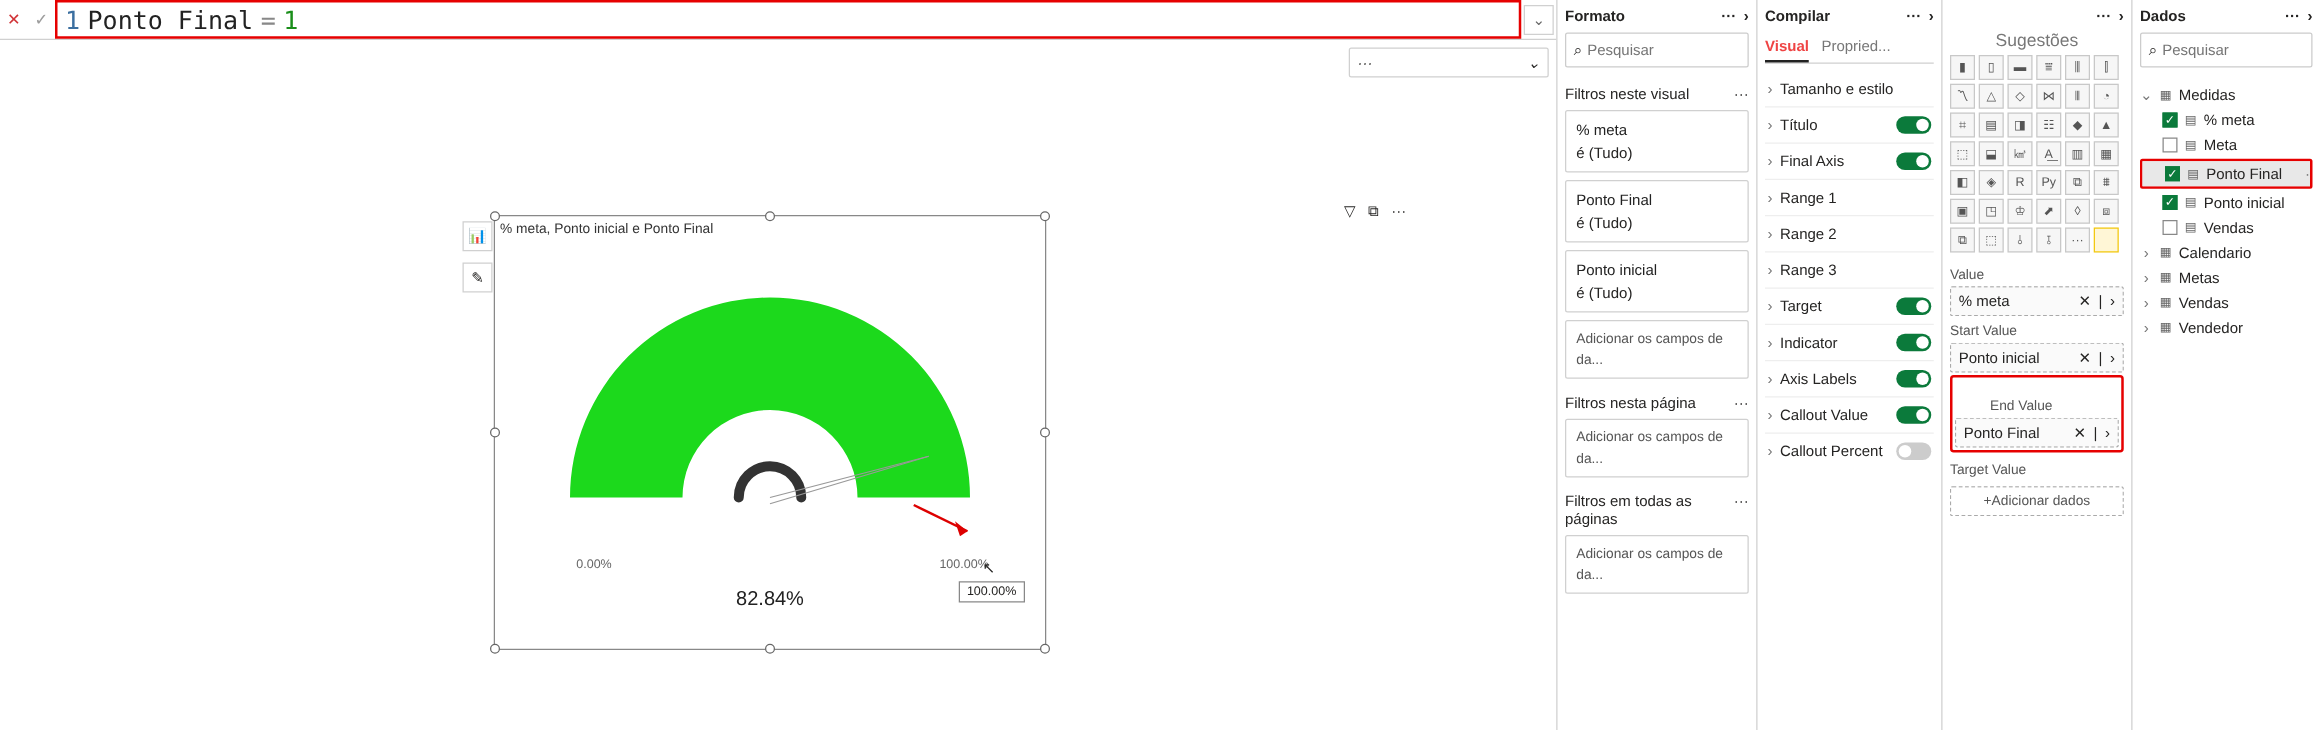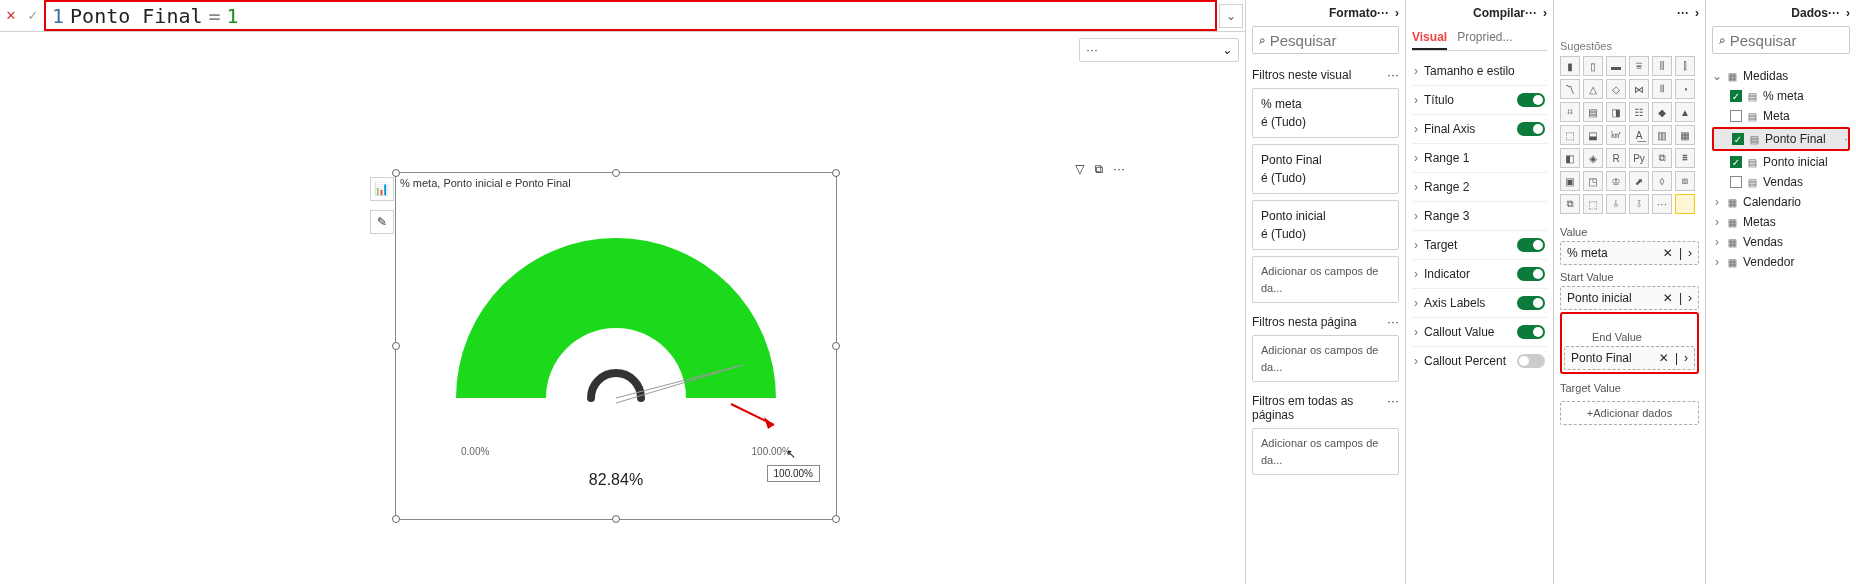--- a/index.html
+++ b/index.html
@@ -34,24 +34,24 @@
   .gauge-svg{width:326px;height:195px;}
   .gauge-label-left{position:absolute;bottom:62px;left:65px;font-size:10px;color:#666;}
   .gauge-label-right{position:absolute;bottom:62px;right:45px;font-size:10px;color:#666;}
   .gauge-value{position:absolute;bottom:30px;left:0;right:0;text-align:center;font-size:16px;color:#222;}
   .arrow{position:absolute;bottom:90px;right:60px;width:50px;height:30px;}
   .cursor-icon{position:absolute;bottom:58px;right:40px;font-size:12px;}
   .tooltip{position:absolute;bottom:37px;right:16px;background:#fff;border:1px solid #888;padding:2px 6px;font-size:10px;}
 
   
   .col-format{width:160px;border-right:1px solid #d0d0d0;display:flex;flex-direction:column;padding:4px 6px 0 6px;}
-  .pane-head{display:flex;align-items:center;justify-content:flex-end;font-size:14px;font-weight:600;padding:2px 0 6px 0;}
+  .pane-head{display:flex;align-items:center;justify-content:space-between;font-size:14px;font-weight:600;padding:2px 0 6px 0;}
   .dots-chev{color:#777;font-size:12px;display:flex;gap:6px;align-items:center;}
   .searchbx{height:28px;border:1px solid #ccc;border-radius:2px;display:flex;align-items:center;padding:0 6px;gap:4px;color:#888;margin-bottom:8px;}
-  .searchbx input{border:none;outline:none;flex:1;font-size:15px;background:transparent;}
+  .searchbx input{border:none;outline:none;flex:1;font-size:12px;background:transparent;}
   .sect-label{font-size:12px;color:#555;margin:6px 0;display:flex;justify-content:space-between;align-items:flex-start;}
   .card{border:1px solid #d0d0d0;border-radius:2px;padding:6px 8px;margin-bottom:6px;font-size:11px;color:#555;line-height:1.5;}
   .card .h{color:#222;}
   .col-format .sect-label:nth-of-type(n){}
 
   
   .col-compile{width:148px;border-right:1px solid #d0d0d0;display:flex;flex-direction:column;padding:4px 6px 0 6px;}
   .tab-row{display:flex;gap:10px;border-bottom:1px solid #d0d0d0;margin-bottom:6px;}
   .tab{padding:4px 0;color:#777;cursor:pointer;}
   .tab.active{color:#ef4444;border-bottom:2px solid #222;font-weight:600;}
@@ -59,21 +59,21 @@
   .fmt-item:first-of-type{border-top:none;}
   .fmt-item .l{display:flex;align-items:center;gap:6px;}
   .chev{color:#777;}
   .toggle{width:28px;height:14px;border-radius:7px;background:#0b7a3b;position:relative;}
   .toggle::after{content:"";position:absolute;right:2px;top:2px;width:10px;height:10px;background:#fff;border-radius:50%;}
   .toggle.off{background:#ccc;}
   .toggle.off::after{left:2px;right:auto;}
 
   
   .col-viz{width:152px;border-right:1px solid #d0d0d0;display:flex;flex-direction:column;padding:4px 6px 0 6px;}
-  .sugg{font-size:11px;color:#777;margin:18px 0 4px 0;}
+  .sugg{font-size:14px;color:#777;margin:2px 0 4px 0;text-align:center;}
   .viz-grid{display:grid;grid-template-columns:repeat(6,20px);gap:3px;margin-bottom:6px;}
   .vz{width:20px;height:20px;border:1px solid #c8c8c8;background:#f6f6f6;display:flex;align-items:center;justify-content:center;font-size:10px;color:#555;cursor:pointer;}
   .vz.sel-v{border:1px solid #f2c811;background:#fff6d6;}
   .field-lbl{font-size:11px;color:#555;margin:6px 0 3px 0;}
   .field-pill{border:1px dashed #aaa;border-radius:2px;height:24px;display:flex;align-items:center;padding:0 6px;justify-content:space-between;font-size:11px;color:#444;background:#fafafa;}
   .field-actions{display:flex;gap:6px;color:#777;}
   .hl-red{border:2px solid #e60000;border-radius:3px;padding:2px;margin:2px 0;}
   .addbtn{border:1px dashed #aaa;border-radius:2px;height:24px;display:flex;align-items:center;justify-content:center;font-size:11px;color:#555;margin-top:4px;cursor:pointer;}
 
   

